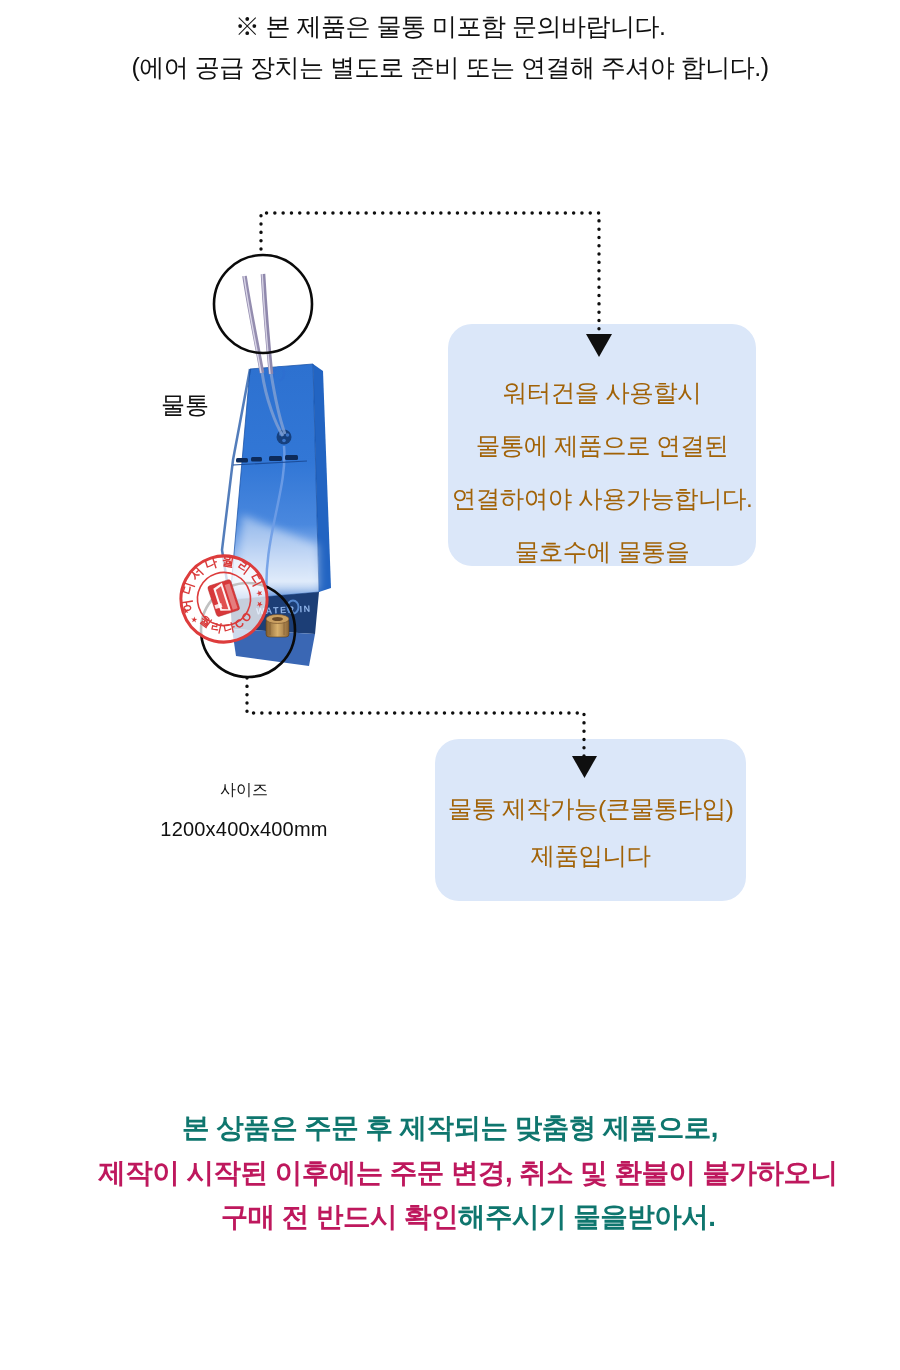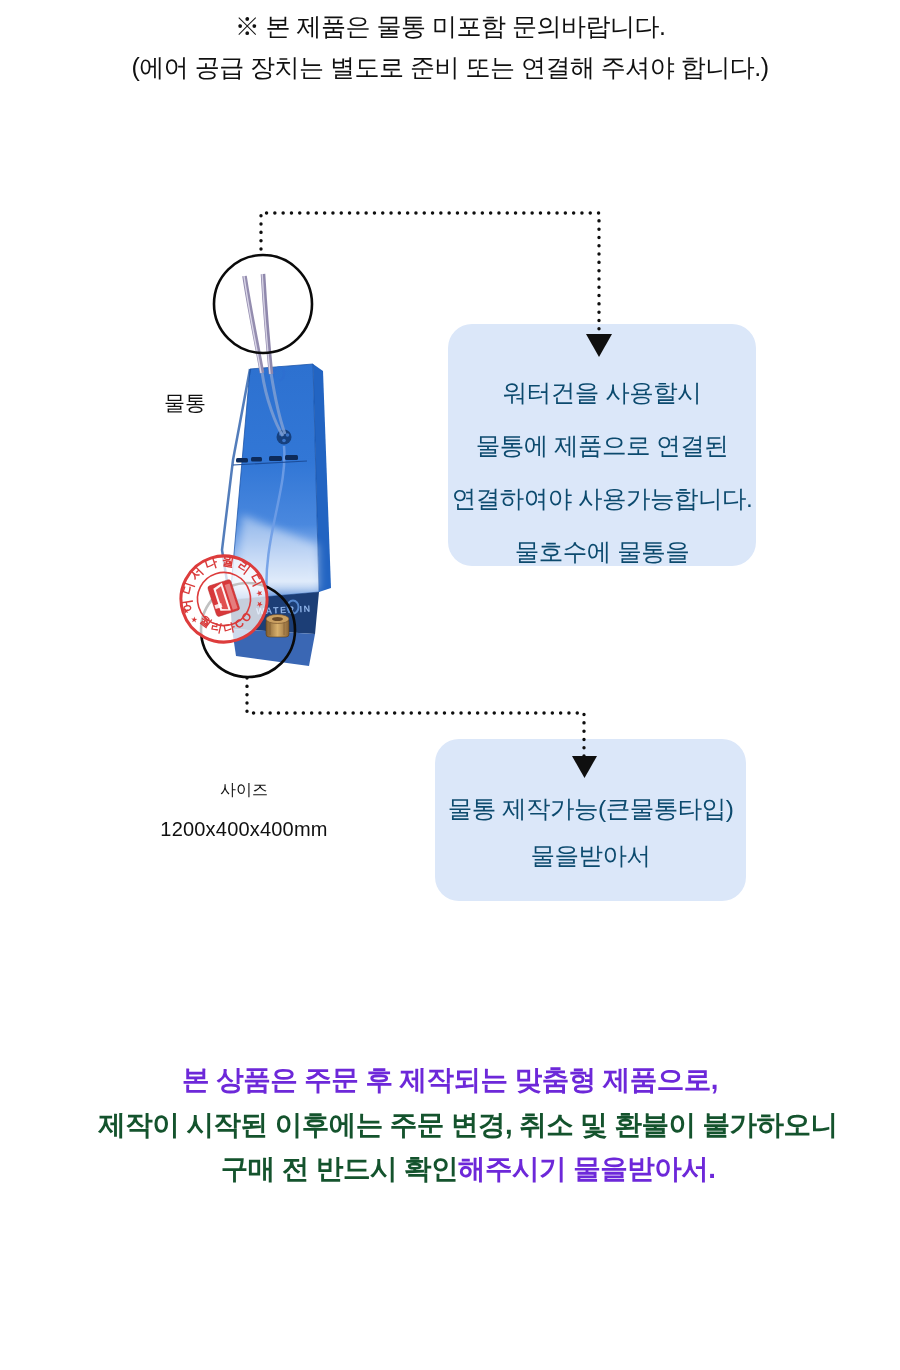--- a/index.html
+++ b/index.html
@@ -3,35 +3,35 @@
 <meta charset="utf-8">
 <style>
   html,body{margin:0;padding:0;background:#fff;}
   .page{
     position:relative;width:900px;height:1370px;background:#fff;overflow:hidden;
     font-family:"Liberation Sans",sans-serif;color:#101010;
   }
   .abs{position:absolute;}
   .center{text-align:center;}
   .header{left:0;right:0;top:6px;line-height:41px;font-size:25px;font-weight:500;letter-spacing:-0.5px;}
-  .product-label{left:140px;top:389px;width:90px;font-size:21px;font-weight:500;}
+  .product-label{left:140px;top:389px;width:90px;font-size:24px;font-weight:500;}
   .callout{
-    background:#dbe7f9;border-radius:24px;color:#0c4a6e;
+    background:#dbe7f9;border-radius:24px;color:#a16207;
     font-size:24.5px;font-weight:500;letter-spacing:-0.5px;text-align:center;
   }
   .callout1{left:448px;top:324px;width:308px;height:242px;}
   .callout1 .lines{margin-top:42px;line-height:53px;}
   .callout2{left:435px;top:739px;width:311px;height:162px;}
   .callout2 .lines{margin-top:46px;line-height:47px;}
   .size-title{left:116px;top:780px;width:256px;font-size:16px;font-weight:500;}
   .size-value{left:54px;top:818px;width:380px;font-size:20px;font-weight:500;letter-spacing:0.2px;}
   .footer{left:0;right:0;top:1058px;line-height:44.5px;font-size:27.5px;letter-spacing:-0.5px;}
-  .fw-med{font-weight:600;color:#6d28d9;}
+  .fw-med{font-weight:600;color:#0f766e;margin-top:48px;}
   .hl-blue{color:#1f7ff5;font-weight:800;}
-  .hl-red{color:#14532d;font-weight:800;padding-left:36px;}
+  .hl-red{color:#be185d;font-weight:800;padding-left:36px;}
   svg.overlay{position:absolute;left:0;top:0;z-index:5;pointer-events:none;}
   .under{z-index:1;}
   .txt{z-index:2;}
 </style>
 </head>
 <body>
 
 <div class="page">
 
   <div class="abs header center txt">
@@ -46,21 +46,21 @@
       <div>워터건을 사용할시</div>
       <div>물통에 제품으로 연결된</div>
       <div>연결하여야 사용가능합니다.</div>
       <div>물호수에 물통을</div>
     </div>
   </div>
 
   <div class="abs callout callout2 under">
     <div class="lines">
       <div>물통 제작가능(큰물통타입)</div>
-      <div>물을받아서</div>
+      <div>제품입니다</div>
     </div>
   </div>
 
   <div class="abs size-title center txt">사이즈</div>
   <div class="abs size-value center txt">1200x400x400mm</div>
 
   <div class="abs footer center txt">
     <div class="fw-med">본 상품은 주문 후 제작되는 맞춤형 제품으로,</div>
     <div class="hl-red">제작이 시작된 이후에는 주문 변경, 취소 및 환불이 불가하오니</div>
     <div><span class="hl-red">구매 전 반드시 확인</span><span class="fw-med">해주시기 물을받아서.</span></div>

